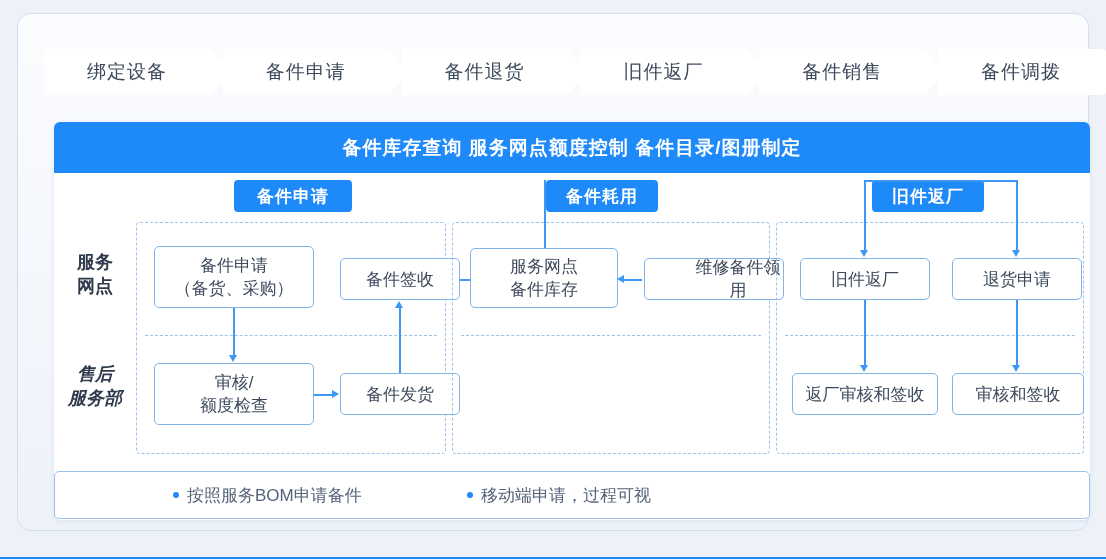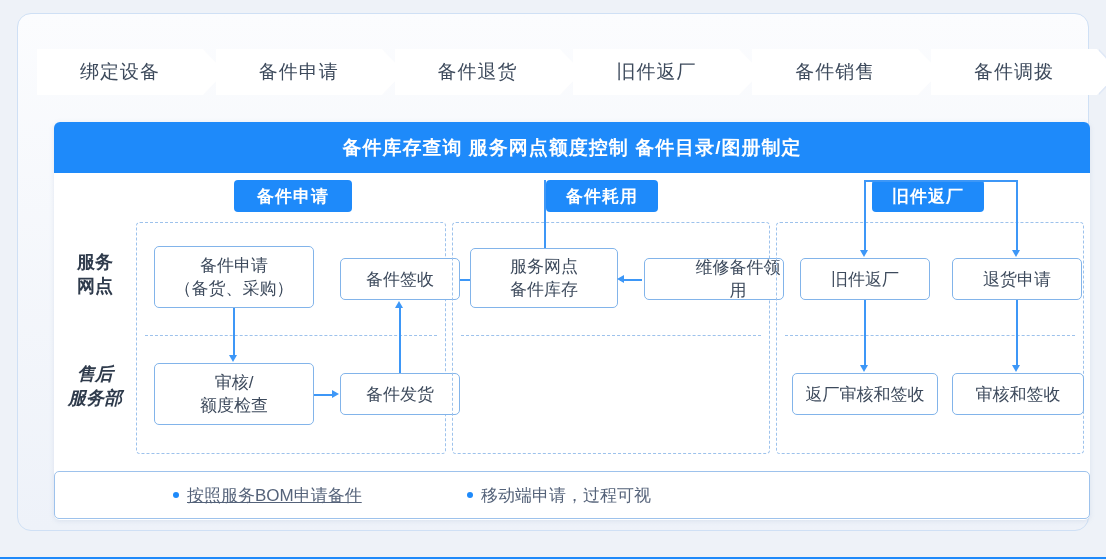--- a/index.html
+++ b/index.html
@@ -9,21 +9,21 @@
     font-family:"Liberation Sans","DejaVu Sans",sans-serif;
     overflow:hidden;position:relative;
   }
   
   .card{
     position:absolute;left:17px;top:13px;width:1072px;height:518px;
     background:linear-gradient(180deg,#fbfcfe 0%,#eef2f9 100%);
     border:1px solid #cfe0f5;border-radius:14px;box-sizing:border-box;
   }
   
-  .crumbs{position:absolute;left:19px;top:35px;width:1060px;height:46px;display:flex;}
+  .crumbs{position:absolute;left:26px;top:35px;width:1060px;height:46px;display:flex;}
   .crumb{
     position:relative;flex:1;height:46px;background:#ffffff;
     display:flex;align-items:center;justify-content:center;
     color:#3d4a5c;font-size:19px;letter-spacing:1px;
     margin-right:13px;
   }
   .crumb:last-child{margin-right:0;}
   .crumb:after{
     content:"";position:absolute;left:100%;top:0;width:0;height:0;
     border-top:23px solid transparent;border-bottom:23px solid transparent;
@@ -94,21 +94,21 @@
   .bullets{
     position:absolute;left:36px;top:457px;width:1036px;height:48px;
     background:#fff;border:1px solid #9dc2ec;border-radius:5px;box-sizing:border-box;
     display:flex;align-items:center;
   }
   .bullet{
     display:flex;align-items:center;color:#55637a;font-size:17px;
     position:absolute;
   }
   .dot{width:6px;height:6px;border-radius:50%;background:#1e8afa;margin-right:8px;}
-  #bl0{left:118px;text-decoration:underline;}
+  #bl0{left:118px;}
   #bl1{left:412px;}
   #bl2{left:710px;}
   .accent{position:absolute;left:0;top:557px;width:1106px;height:2px;background:#1e8afa;}
 </style>
 </head>
 <body>
 
 <div class="card">
 
   <div class="crumbs">

